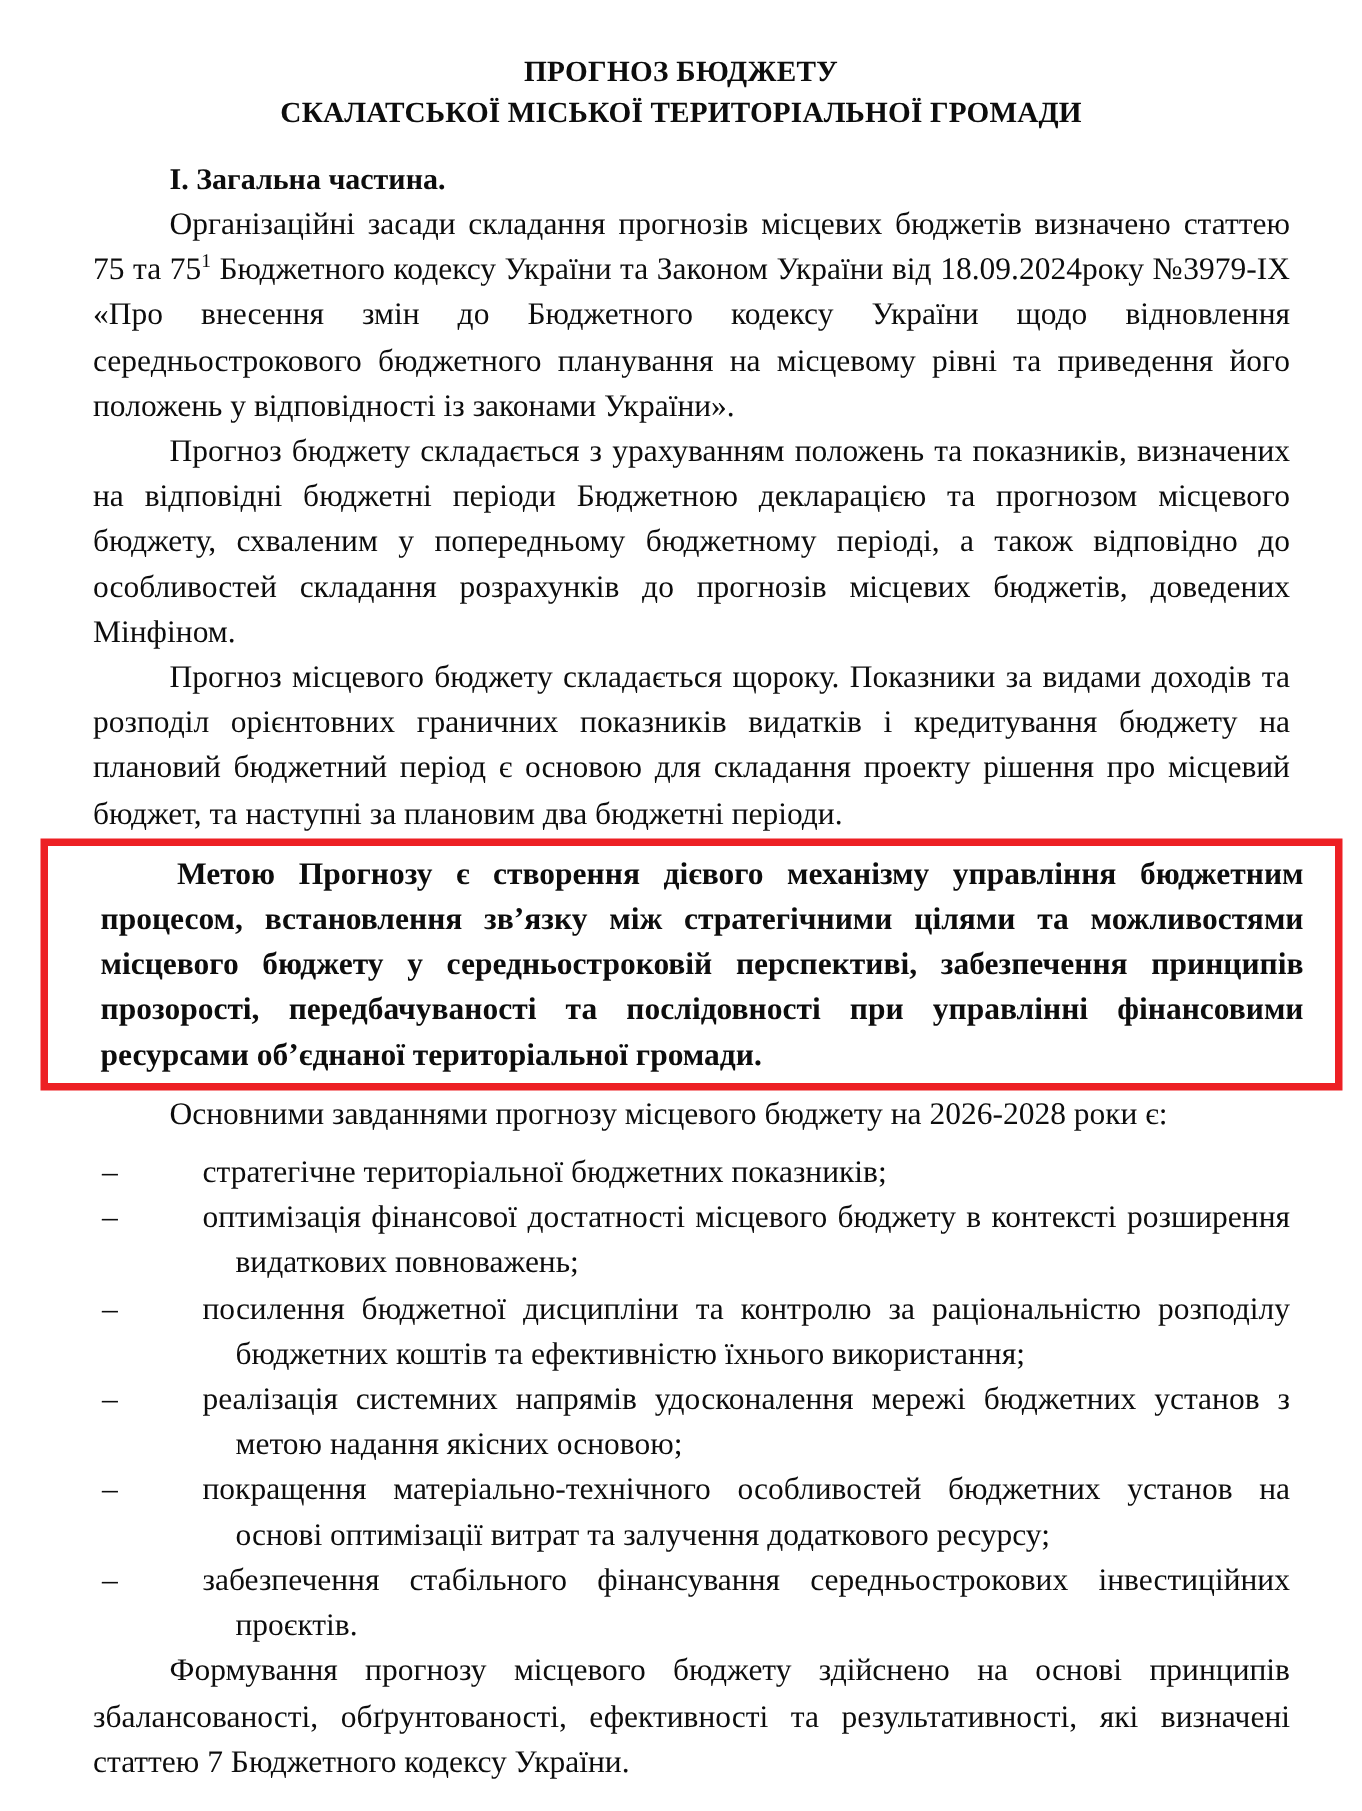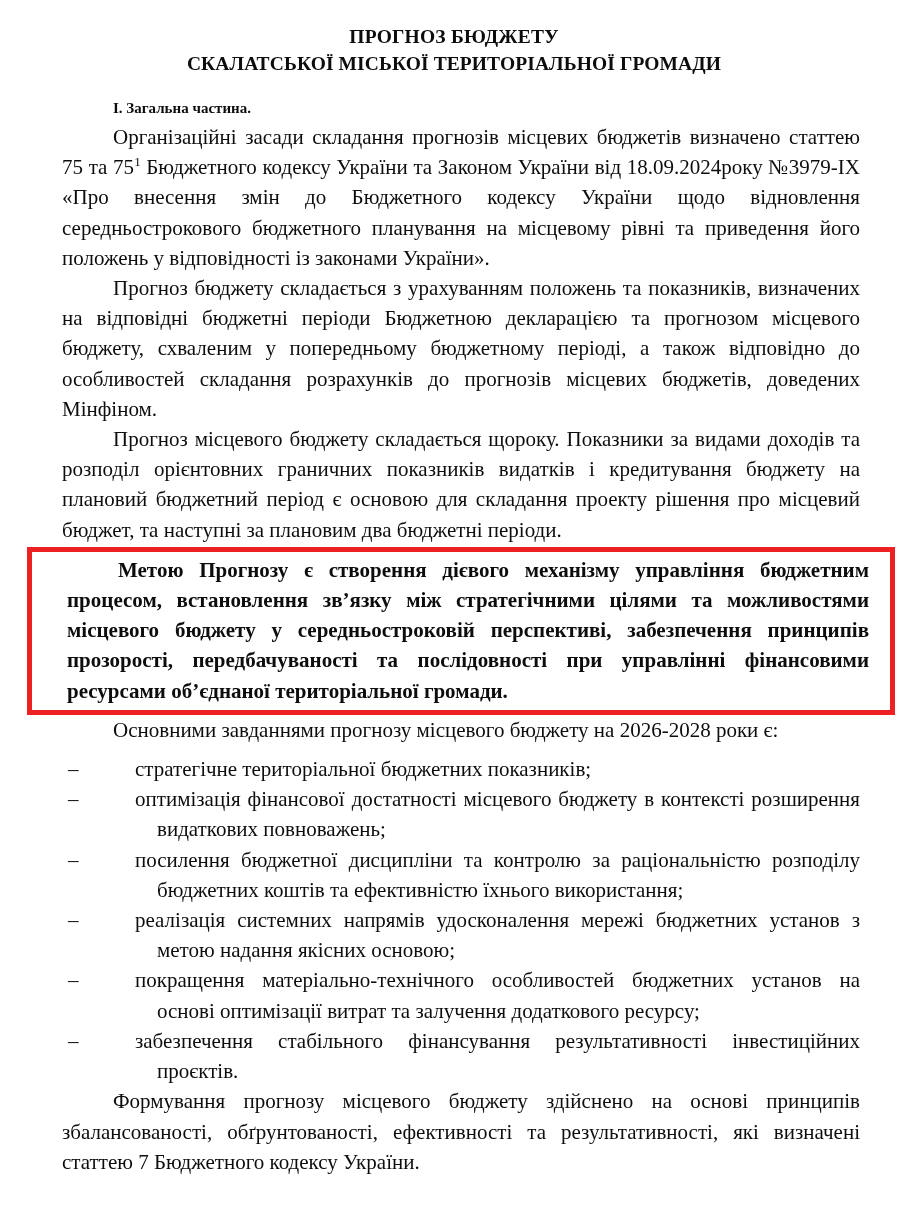--- a/index.html
+++ b/index.html
@@ -24,39 +24,39 @@
     padding: 0;
   }
 
   
   .title-block {
     text-align: center;
     font-weight: bold;
     font-size: 19.5px;
     line-height: 26.5px;
     letter-spacing: 0.2px;
-    padding-top: 24px;
+    padding-top: 36px;
     margin: 0 48px 0 48px;
   }
   .title-line {
     display: block;
     white-space: nowrap;
   }
   .title-line-2 { letter-spacing: 0.1px; text-align: center; }
 
   
   .body-area {
     margin: 0;
     padding: 0 48px 0 62px;
     box-sizing: border-box;
   }
 
   .section-heading {
     font-weight: bold;
-    font-size: 15px;
+    font-size: 20px;
     line-height: 28px;
     margin: 17px 0 0 0;
     padding-left: 51px;
     text-align: left;
   }
 
   p.para {
     font-size: 21px;
     line-height: 30.2px;
     text-align: justify;
@@ -163,20 +163,20 @@
       <li>
         <span class="dash">–</span>
         <span class="li-text">реалізація системних напрямів удосконалення мережі бюджетних установ з метою надання якісних основою;</span>
       </li>
       <li>
         <span class="dash">–</span>
         <span class="li-text">покращення матеріально-технічного особливостей бюджетних установ на основі оптимізації витрат та залучення додаткового ресурсу;</span>
       </li>
       <li>
         <span class="dash">–</span>
-        <span class="li-text">забезпечення стабільного фінансування результативності інвестиційних проєктів.</span>
+        <span class="li-text">забезпечення стабільного фінансування середньострокових інвестиційних проєктів.</span>
       </li>
     </ul>
 
     <p class="para">Формування прогнозу місцевого бюджету здійснено на основі принципів збалансованості, обґрунтованості, ефективності та результативності, які визначені статтею 7 Бюджетного кодексу України.</p>
 
   </div>
 </div>
 
 </body></html>

